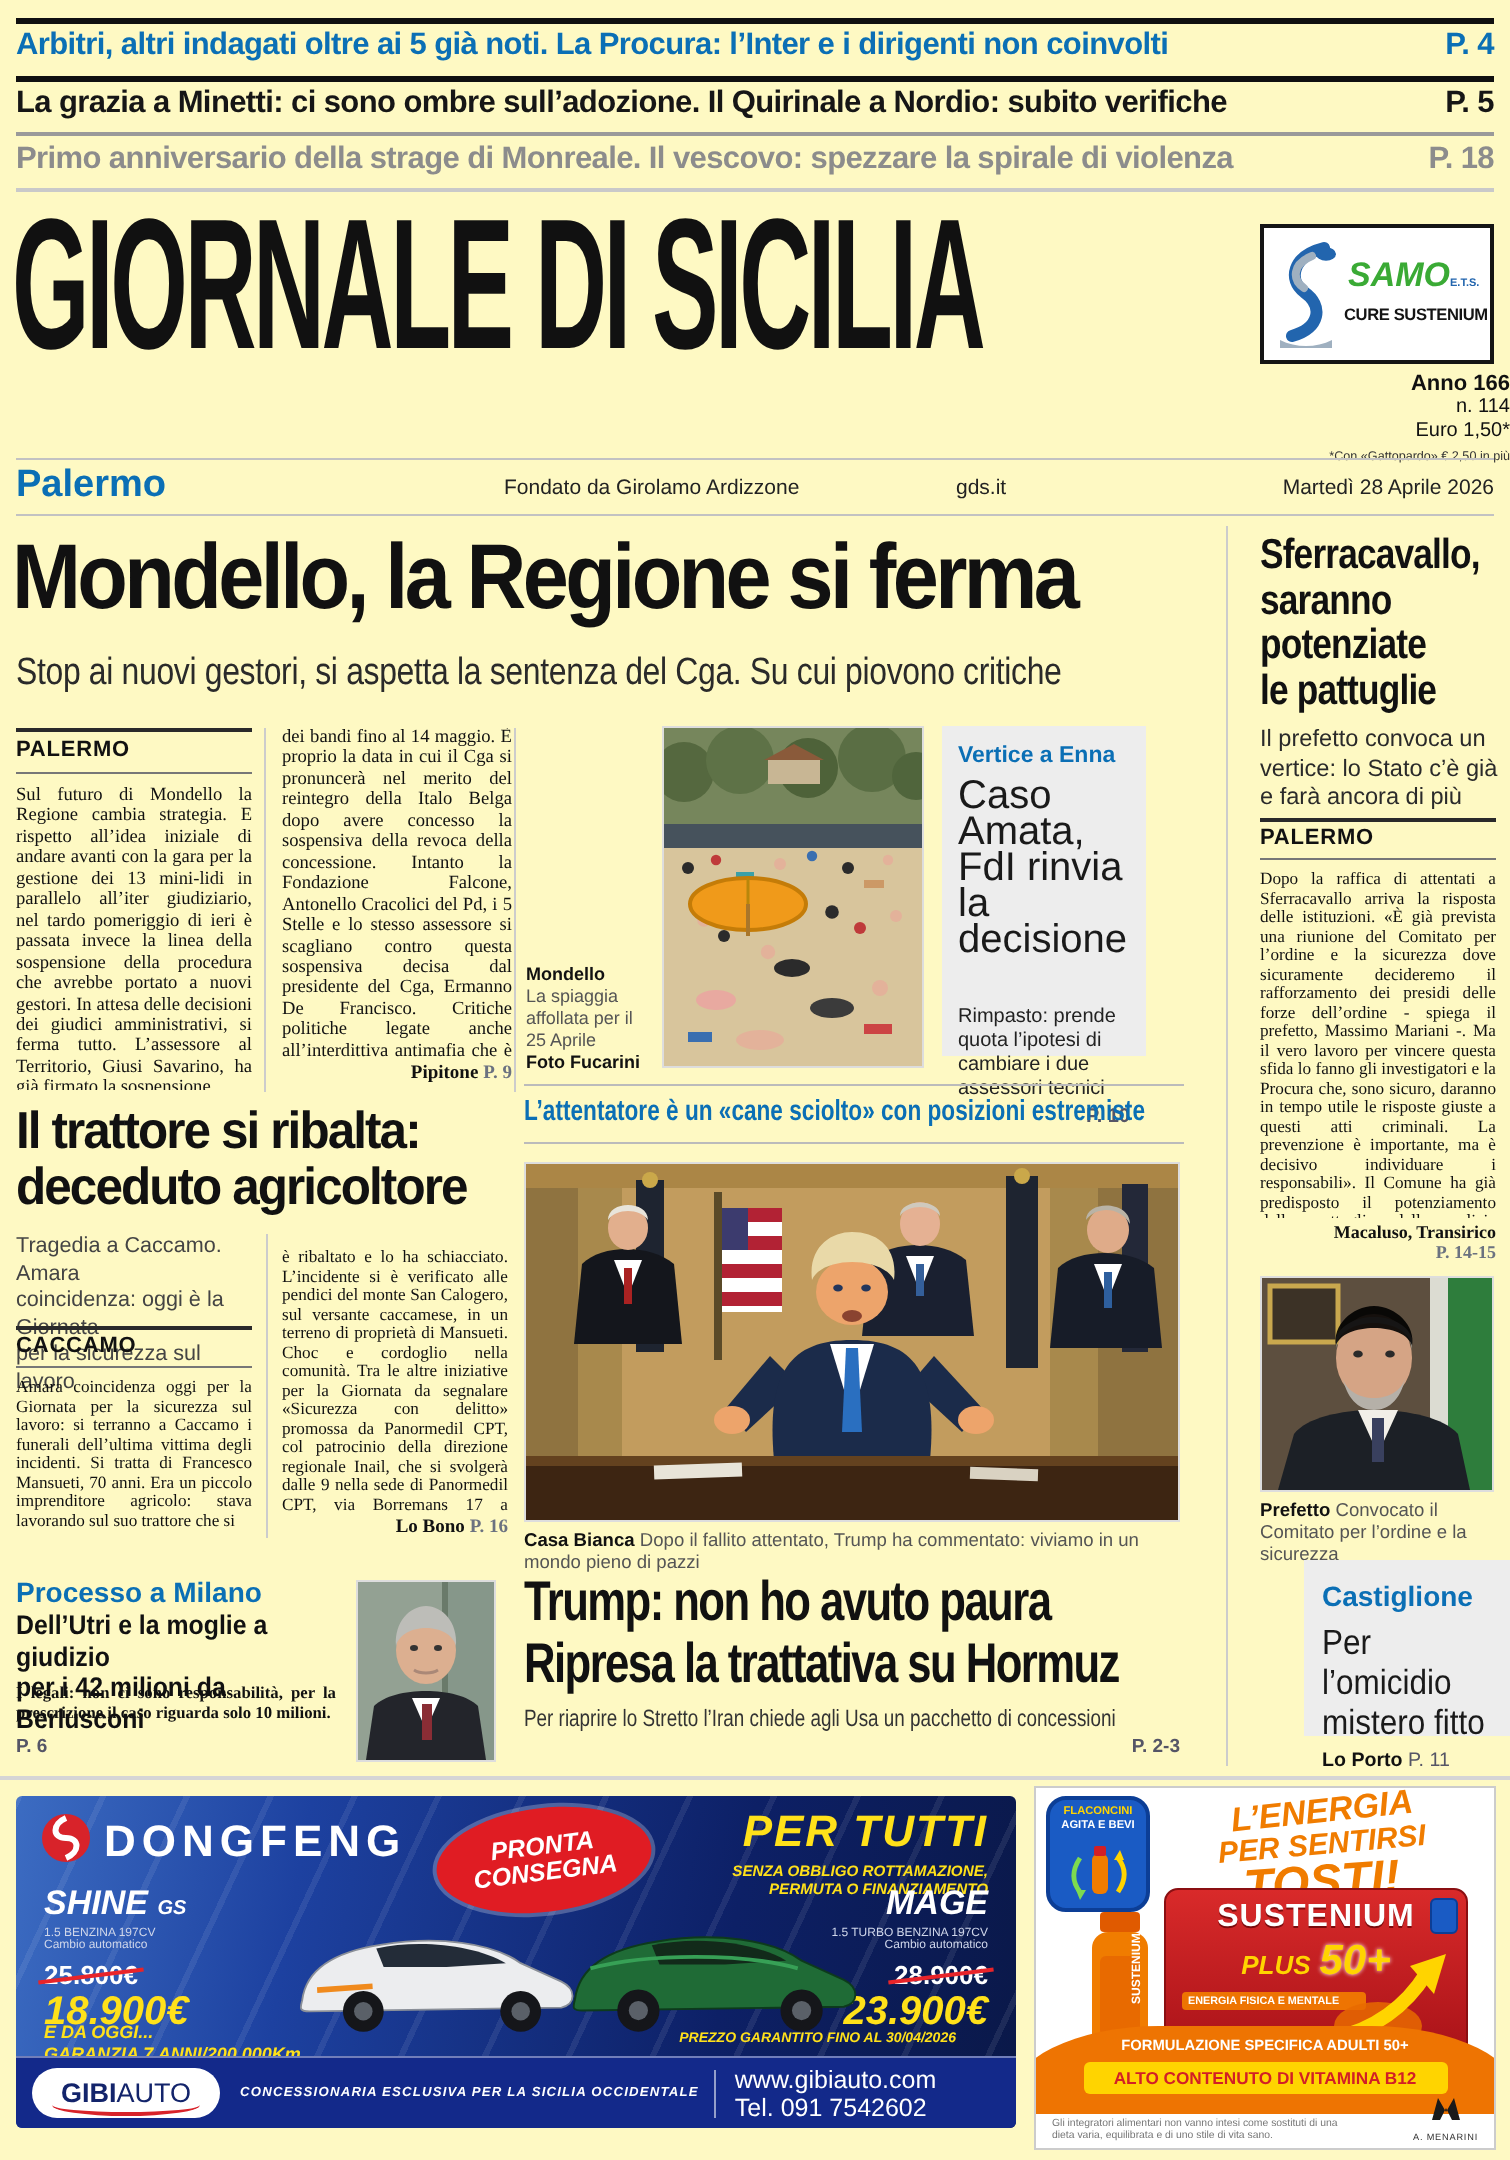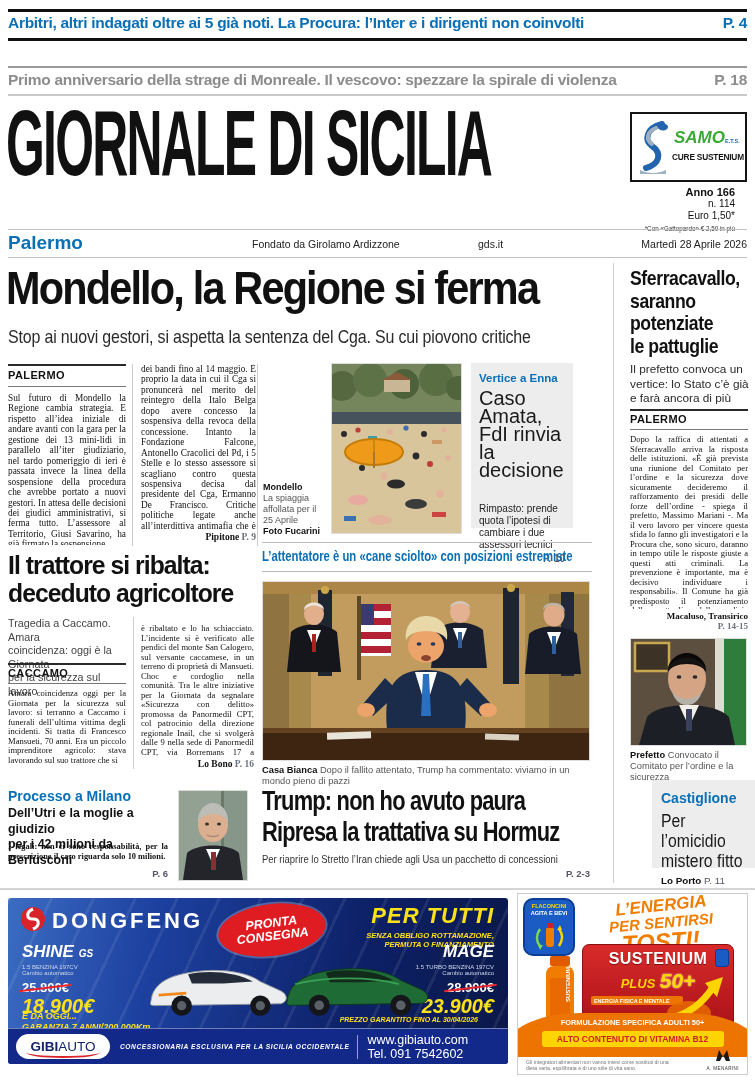--- a/index.html
+++ b/index.html
@@ -1,17 +1,17 @@
 <!DOCTYPE html>
 <html lang="it"><head>
 <meta charset="utf-8">
 <style>
   *{margin:0;padding:0;box-sizing:border-box}
   html,body{background:#9a9a9a}
-  #page{position:relative;width:755px;height:1080px;margin:0 auto;background:#ffffff;
+  #page{position:relative;width:755px;height:1080px;margin:0 auto;background:#fef9c3;
         font-family:"Liberation Serif",serif;color:#111;overflow:hidden}
   .abs{position:absolute}
   .sans{font-family:"Liberation Sans",sans-serif}
   .blue{color:#0b6fb5}
   .grayc{color:#8c8c8c}
   .rule{position:absolute;left:8px;width:739px}
   .strip{position:absolute;left:8px;width:739px;display:flex;justify-content:space-between;
          font-family:"Liberation Sans",sans-serif;font-weight:bold;font-size:15.5px;letter-spacing:-.3px}
   .scale{transform-origin:left top;white-space:nowrap;display:block}
   .mscale{transform-origin:left top;white-space:pre-line;display:block}
@@ -62,41 +62,45 @@
 <body>
 
 <div id="page">
 
   <div class="rule" style="top:9px;height:2.5px;background:#101010"></div>
   <div class="strip blue" style="top:14px">
     <span>Arbitri, altri indagati oltre ai 5 già noti. La Procura: l’Inter e i dirigenti non coinvolti</span>
     <span>P. 4</span>
   </div>
   <div class="rule" style="top:38px;height:2.5px;background:#101010"></div>
+  <div class="strip" style="top:43px;color:#161616">
+    <span>La grazia a Minetti: ci sono ombre sull’adozione. Il Quirinale a Nordio: subito verifiche</span>
+    <span>P. 5</span>
+  </div>
   <div class="rule" style="top:66px;height:1.5px;background:#9a9a9a"></div>
   <div class="strip grayc" style="top:71px">
     <span>Primo anniversario della strage di Monreale. Il vescovo: spezzare la spirale di violenza</span>
     <span>P. 18</span>
   </div>
   <div class="rule" style="top:94px;height:1.5px;background:#c9c9c9"></div>
 
   <div class="abs sans" style="left:6px;top:96px;font-weight:bold;font-size:86px;line-height:1;letter-spacing:-3px;transform:scale(.58,1.08);transform-origin:left top;white-space:nowrap">GIORNALE DI SICILIA</div>
 
   <div class="abs" style="left:630px;top:112px;width:117px;height:70px;border:2px solid #151515;background:#fff;padding:3px 4px">
     <svg class="abs" style="left:4px;top:6px" width="36" height="56" viewBox="0 0 36 56">
       <path d="M26,4 C10,8 8,20 16,26 C26,33 24,44 10,48" fill="none" stroke="#2265ae" stroke-width="6" stroke-linecap="round"></path>
       <path d="M20,8 C10,12 10,20 16,24" fill="none" stroke="#9fb0c0" stroke-width="4" stroke-linecap="round"></path>
       <ellipse cx="27" cy="7" rx="5" ry="3.4" fill="#2265ae"></ellipse>
       <path d="M4,50 C12,54 22,54 30,50 L30,54 L4,54 Z" fill="#9fb0c0"></path>
     </svg>
     <div class="abs sans" style="left:42px;top:14px;font-weight:bold;font-style:italic;font-size:17px;color:#3aaa35"><span>SAMO</span><span style="font-size:5.5px;color:#2265ae;font-style:normal">E.T.S.</span></div>
     <div class="abs sans" style="left:40px;top:38px;font-weight:bold;font-size:8.3px;color:#141414;letter-spacing:-.2px">CURE SUSTENIUM</div>
   </div>
 
-  <div class="abs sans" style="right:20px;top:186px;text-align:right;line-height:12px">
+  <div class="abs sans" style="right:0;top:186px;text-align:right;line-height:12px">
     <div style="font-weight:bold;font-size:11px">Anno 166</div>
     <div style="font-size:10px">n. 114</div>
     <div style="font-size:10px">Euro 1,50*</div>
     <div style="font-size:6.3px;color:#333;margin-top:1px">*Con «Gattopardo» € 2,50 in più</div>
   </div>
 
   <div class="rule" style="top:229px;height:1px;background:#c2c2c2"></div>
   <div class="abs sans blue" style="left:8px;top:232px;font-weight:bold;font-size:19px">Palermo</div>
   <div class="abs sans" style="left:252px;top:238px;font-size:10.5px;color:#222">Fondato da Girolamo Ardizzone</div>
   <div class="abs sans" style="left:478px;top:238px;font-size:10.5px;color:#222">gds.it</div>
@@ -309,21 +313,21 @@
   </div>
   <div class="abs sans mscale" style="left:262px;top:785px;width:420px;font-weight:bold;font-size:28px;line-height:31px;letter-spacing:-1px;transform:scale(.78,1)">Trump: non ho avuto paura
 Ripresa la trattativa su Hormuz</div>
   <div class="abs sans scale" style="left:262px;top:852px;font-size:11.8px;color:#333;transform:scale(.8,1)">Per riaprire lo Stretto l’Iran chiede agli Usa un pacchetto di concessioni</div>
   <div class="abs sans" style="left:262px;top:868px;width:328px;text-align:right;font-weight:bold;font-size:9.5px;color:#556">P. 2-3</div>
 
   <div class="abs sans blue" style="left:8px;top:788px;font-weight:bold;font-size:14px">Processo a Milano</div>
   <div class="abs sans mscale" style="left:8px;top:805px;width:178px;font-weight:bold;font-size:13.5px;line-height:15.5px;transform:scale(.92,1)">Dell’Utri e la moglie a giudizio
 per i 42 milioni da Berlusconi</div>
   <div class="abs bodycol" style="left:8px;top:842px;width:160px;height:22px;font-size:8.4px;line-height:9.6px;font-weight:bold">I legali: non ci sono responsabilità, per la prescrizione il caso riguarda solo 10 milioni.</div>
-  <div class="abs sans" style="left:8px;top:868px;width:160px;text-align:right;font-weight:bold;font-size:9.5px;color:#556">P. 6</div>
+  <div class="abs sans" style="left:8px;top:868px;width:160px;font-weight:bold;font-size:9.5px;color:#556">P. 6</div>
   <div class="photo" style="left:178px;top:790px;width:70px;height:91px">
     <svg width="68" height="89" viewBox="0 0 68 89">
       <rect width="68" height="89" fill="#93a193"></rect>
       <rect x="44" width="24" height="89" fill="#86978a"></rect>
         <rect x="42" width="3" height="89" fill="#6a7a6a"></rect>
       <path d="M4,89 L64,89 L60,62 C50,52 18,52 8,62 Z" fill="#23252b"></path>
       <polygon points="27,58 41,58 34,74" fill="#fff"></polygon>
       <rect x="32" y="61" width="5" height="18" fill="#8a2d35"></rect>
       <ellipse cx="34" cy="34" rx="15" ry="17" fill="#dcaf90"></ellipse>
       <path d="M19,32 C18,20 26,12 34,12 C42,12 50,20 49,32 C46,20 22,20 19,32 Z" fill="#bdbdb8"></path>

